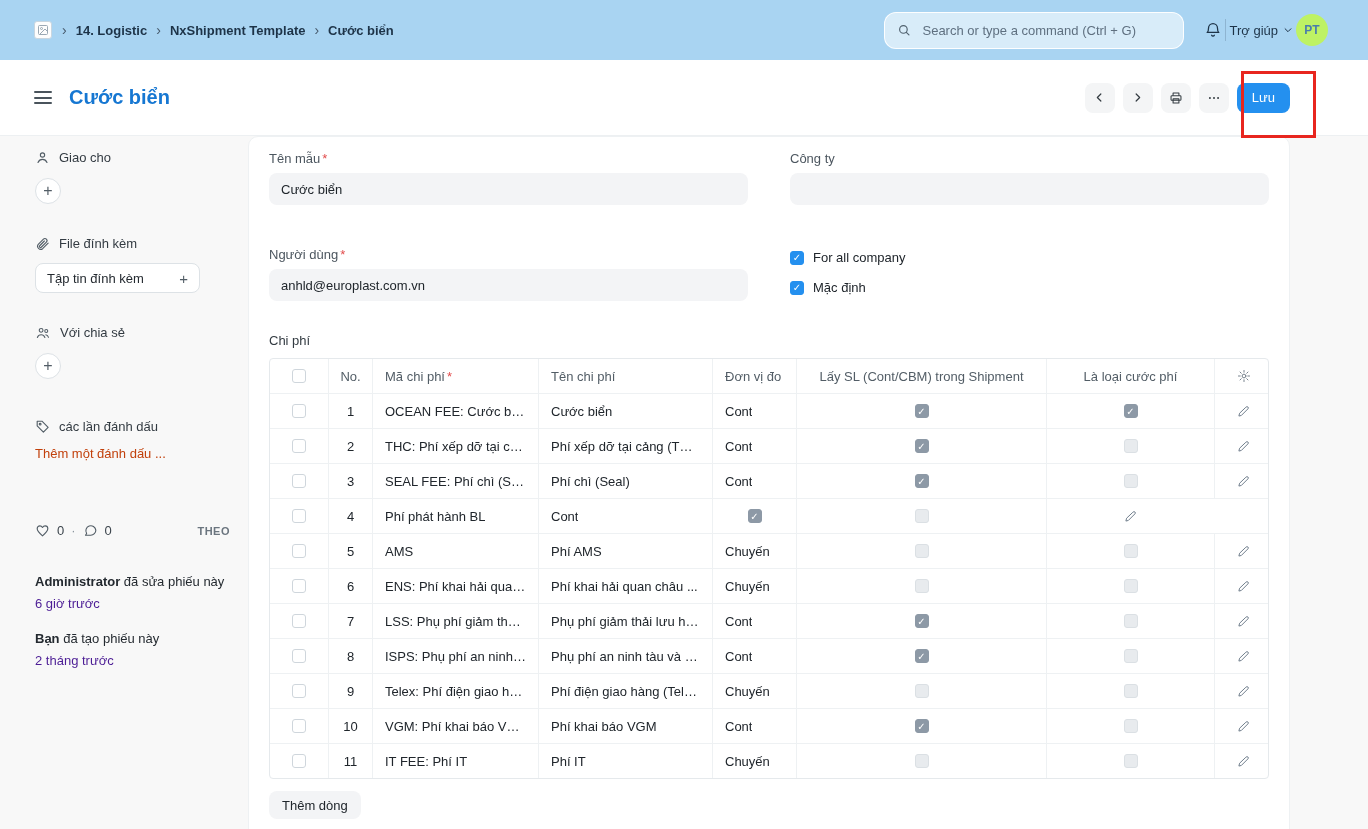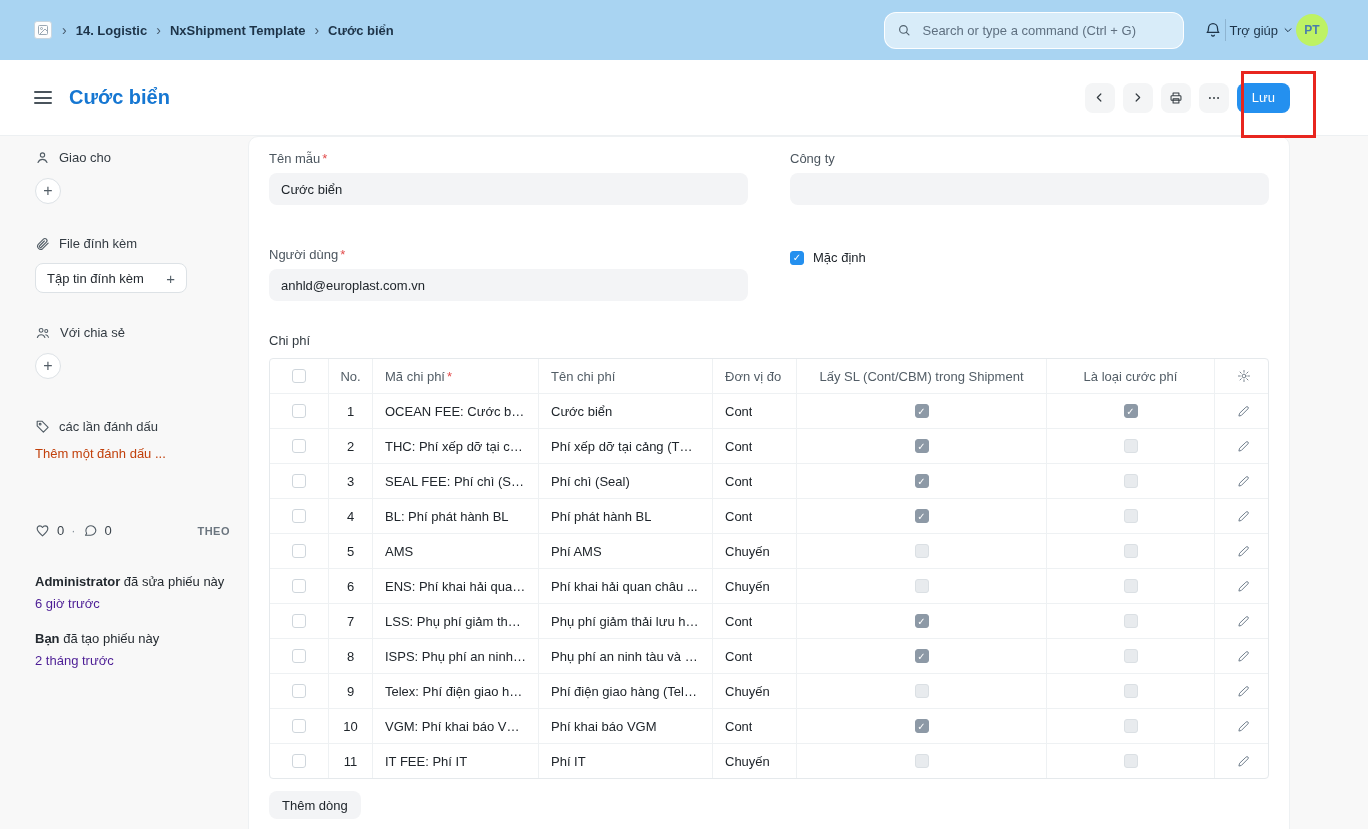--- a/index.html
+++ b/index.html
@@ -38,21 +38,21 @@
   .save-btn{height:30px;padding:0 15px;background:var(--accent);color:#fff;border:none;border-radius:8px;font-size:13px;font-weight:500;cursor:pointer;font-family:inherit;}
   .annotation-box{position:absolute;left:1241px;top:71px;width:75px;height:67px;border:3px solid var(--annotation);pointer-events:none;z-index:40;}
 
   
   .layout{display:flex;align-items:flex-start;}
 
   
   .sidebar{width:248px;padding:14px 18px 0 35px;color:#333b42;}
   .side-head{display:flex;align-items:center;gap:9px;font-size:13px;color:#333b42;}
   .round-add{width:26px;height:26px;border-radius:50%;border:1px solid #dde2e6;background:#fff;color:#525d66;font-size:16px;line-height:1;display:flex;align-items:center;justify-content:center;cursor:pointer;margin-top:13px;}
-  .attach-btn{width:152px;height:30px;border:1px solid #dde2e6;background:#fff;border-radius:8px;display:flex;align-items:center;justify-content:space-between;padding:0 11px;font-size:13px;color:#242a30;cursor:pointer;margin-top:12px;font-family:inherit;}
+  .attach-btn{width:165px;height:30px;border:1px solid #dde2e6;background:#fff;border-radius:8px;display:flex;align-items:center;justify-content:space-between;padding:0 11px;font-size:13px;color:#242a30;cursor:pointer;margin-top:12px;font-family:inherit;}
   .attach-plus{color:#525d66;font-size:15px;}
   .sec{margin-top:32px;}
   .tag-placeholder{color:#c2410c;margin-top:12px;cursor:text;}
   .likes-row{display:flex;align-items:center;gap:7px;margin-top:62px;color:#3c454d;}
   .dot-sep{color:#8b959e;}
   .follow{margin-left:auto;font-size:11px;letter-spacing:.5px;color:#6b757f;font-weight:700;cursor:pointer;}
   .timeline{margin-top:34px;line-height:1.5;color:#242a30;}
   .tl-time{color:#4c1d95;display:block;margin-top:2px;}
   .tl-item{margin-bottom:16px;}
   .tl-item b{font-weight:700;}
@@ -257,20 +257,24 @@
         <div class="flabel"><span>Công ty</span></div>
         <input class="finput" value="" style="">
       </div>
       <div>
         <div class="flabel"><span>Người dùng</span><span class="req">*</span></div>
         <input class="finput" value="anhld@europlast.com.vn" style="">
       </div>
       <div class="checks">
         <div class="check-row">
           <span class="cb blue on"></span>
+          <span>For all company</span>
+        </div>
+        <div class="check-row">
+          <span class="cb blue on"></span>
           <span>Mặc định</span>
         </div>
       </div>
     </div>
 
     <div class="section-label">Chi phí</div>
 
     <div class="grid-table">
       <div class="ghead">
         <div class="gc cc">
@@ -373,23 +377,20 @@
                 <path d="M16.8 3.7a2.4 2.4 0 0 1 3.4 3.4L8 19.3l-4.5 1.1 1.1-4.5z"></path>
               </svg>
 </div>
           </div>
           <div class="grow">
             <div class="gc cc">
               <span class="cb plain"></span>
             </div>
             <div class="gc cno">4</div>
             <div class="gc txt">
-              <span>BL: Phí phát hành BL</span>
-            </div>
-            <div class="gc txt">
               <span>Phí phát hành BL</span>
             </div>
             <div class="gc txt">
               <span>Cont</span>
             </div>
             <div class="gc cc">
               <span class="cb gridcb on"></span>
             </div>
             <div class="gc cc">
               <span class="cb gridcb"></span>

